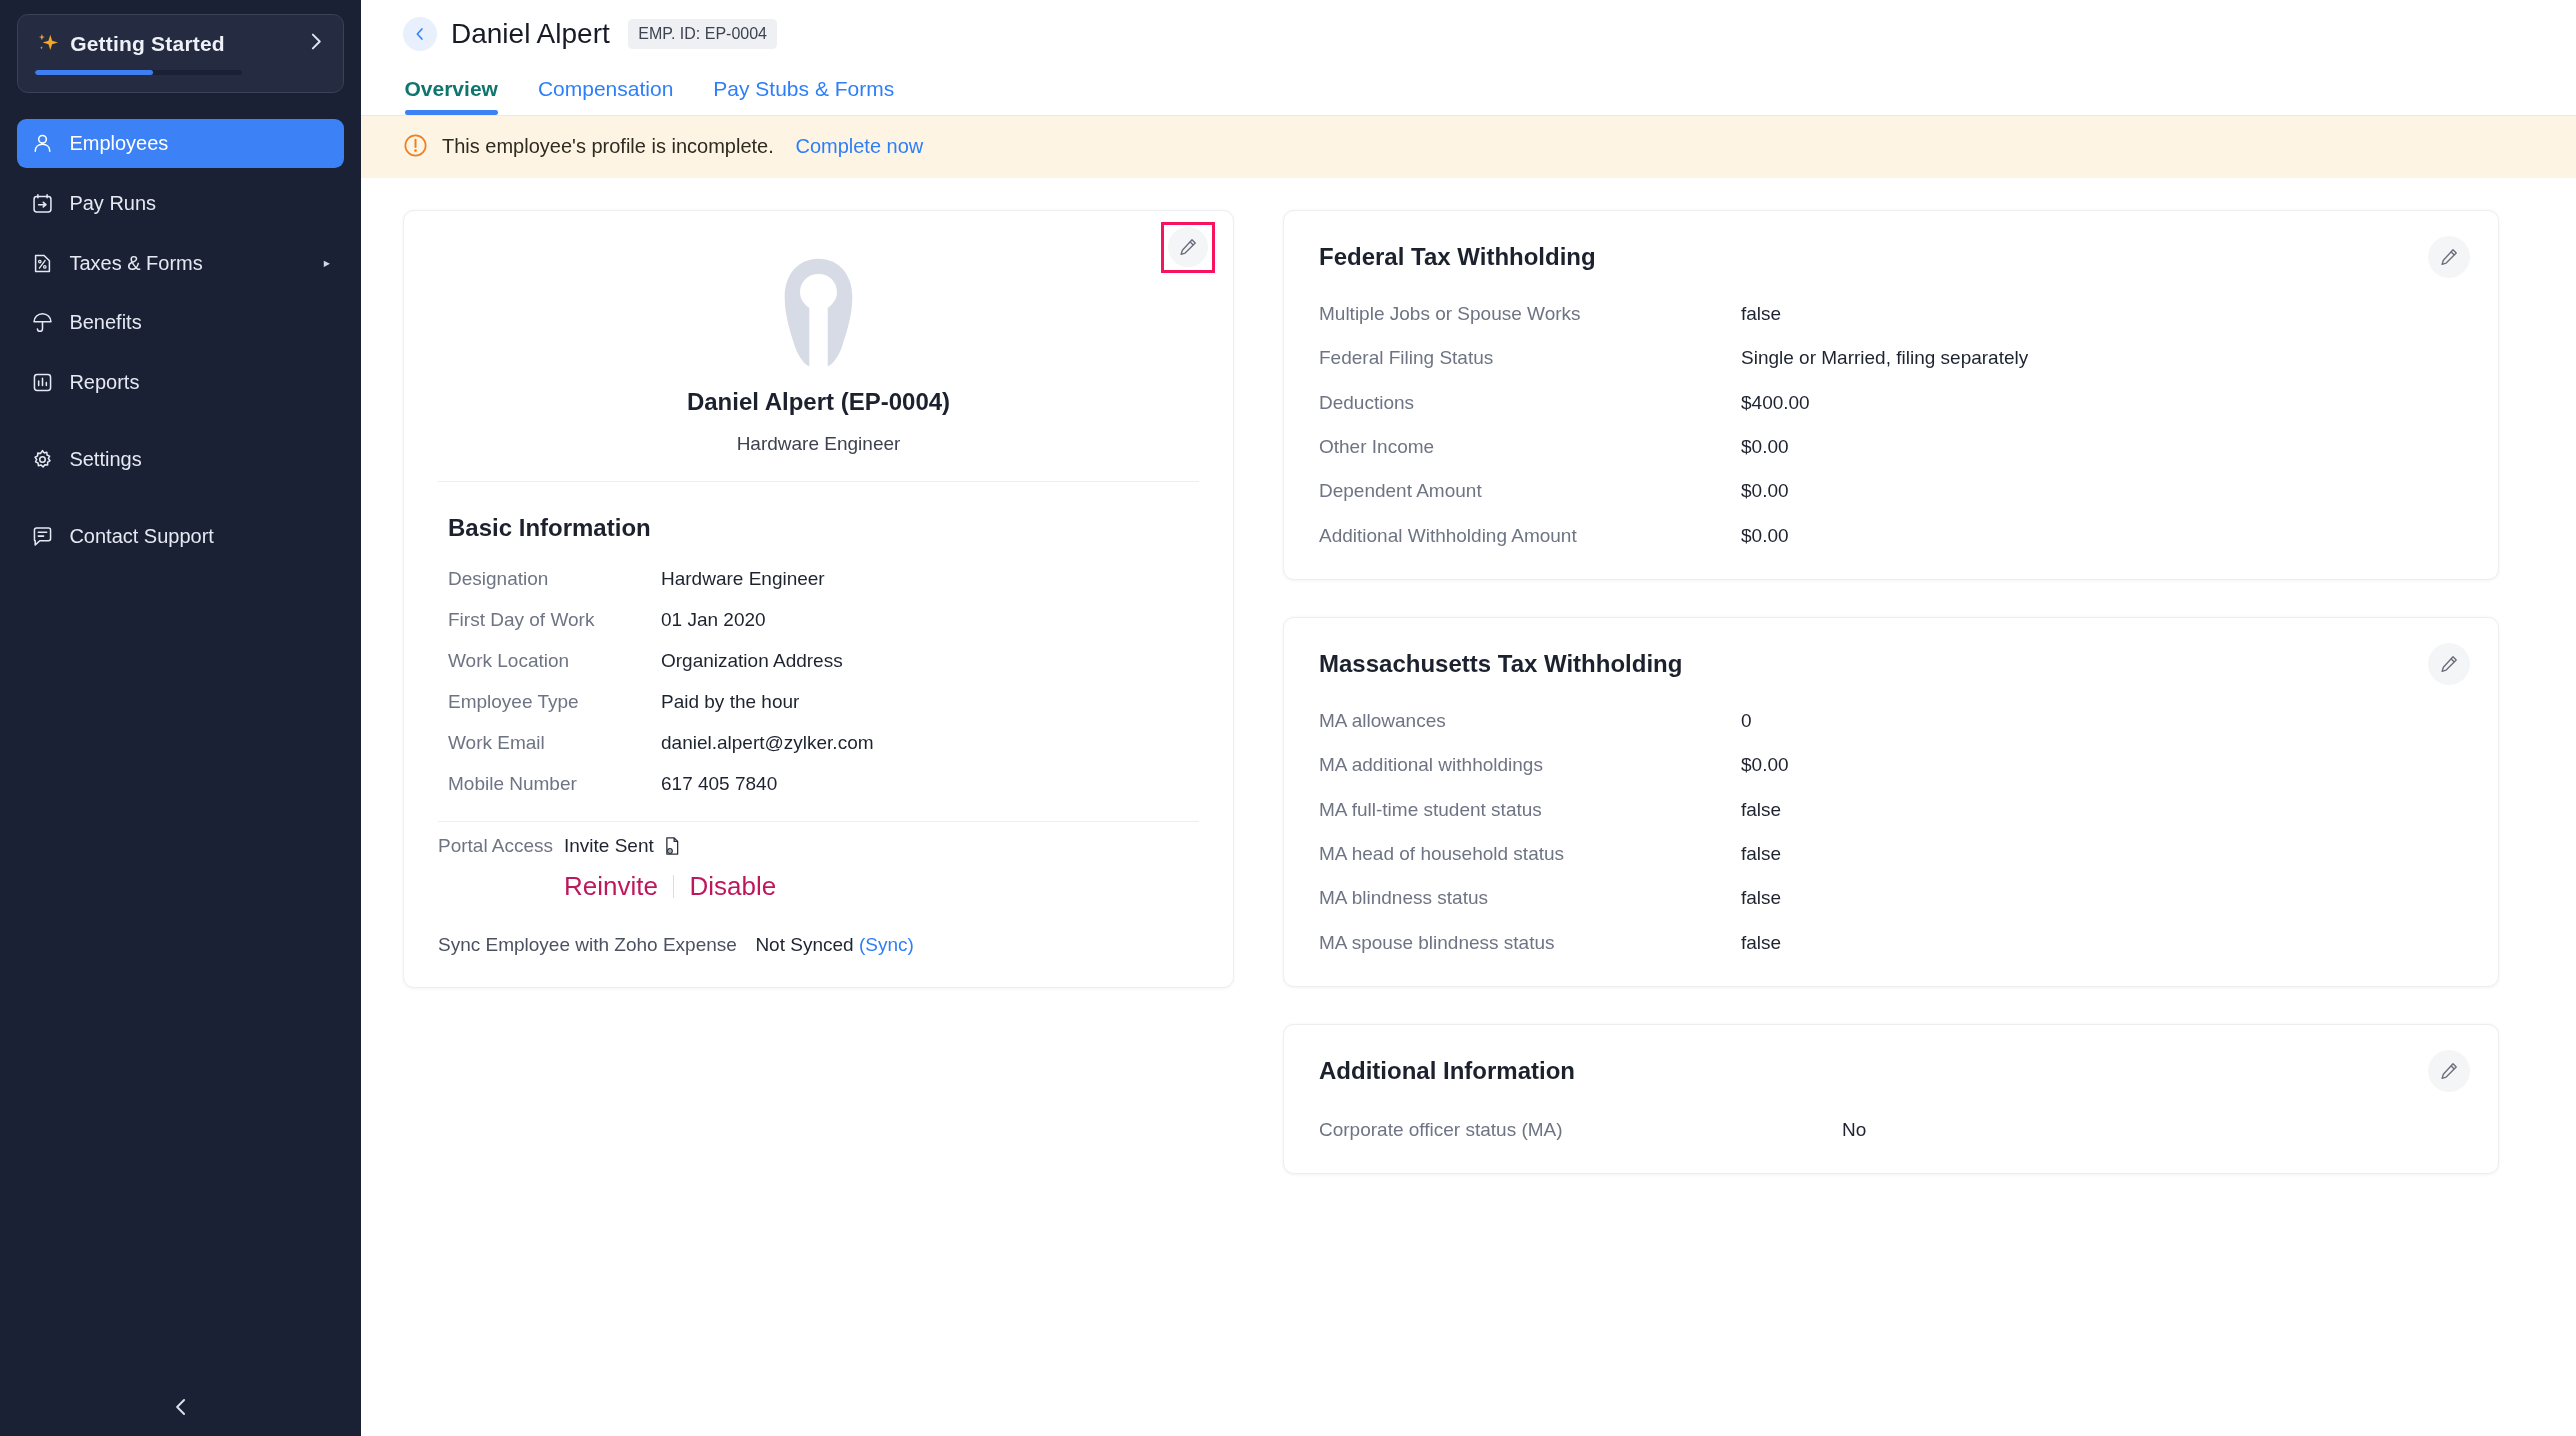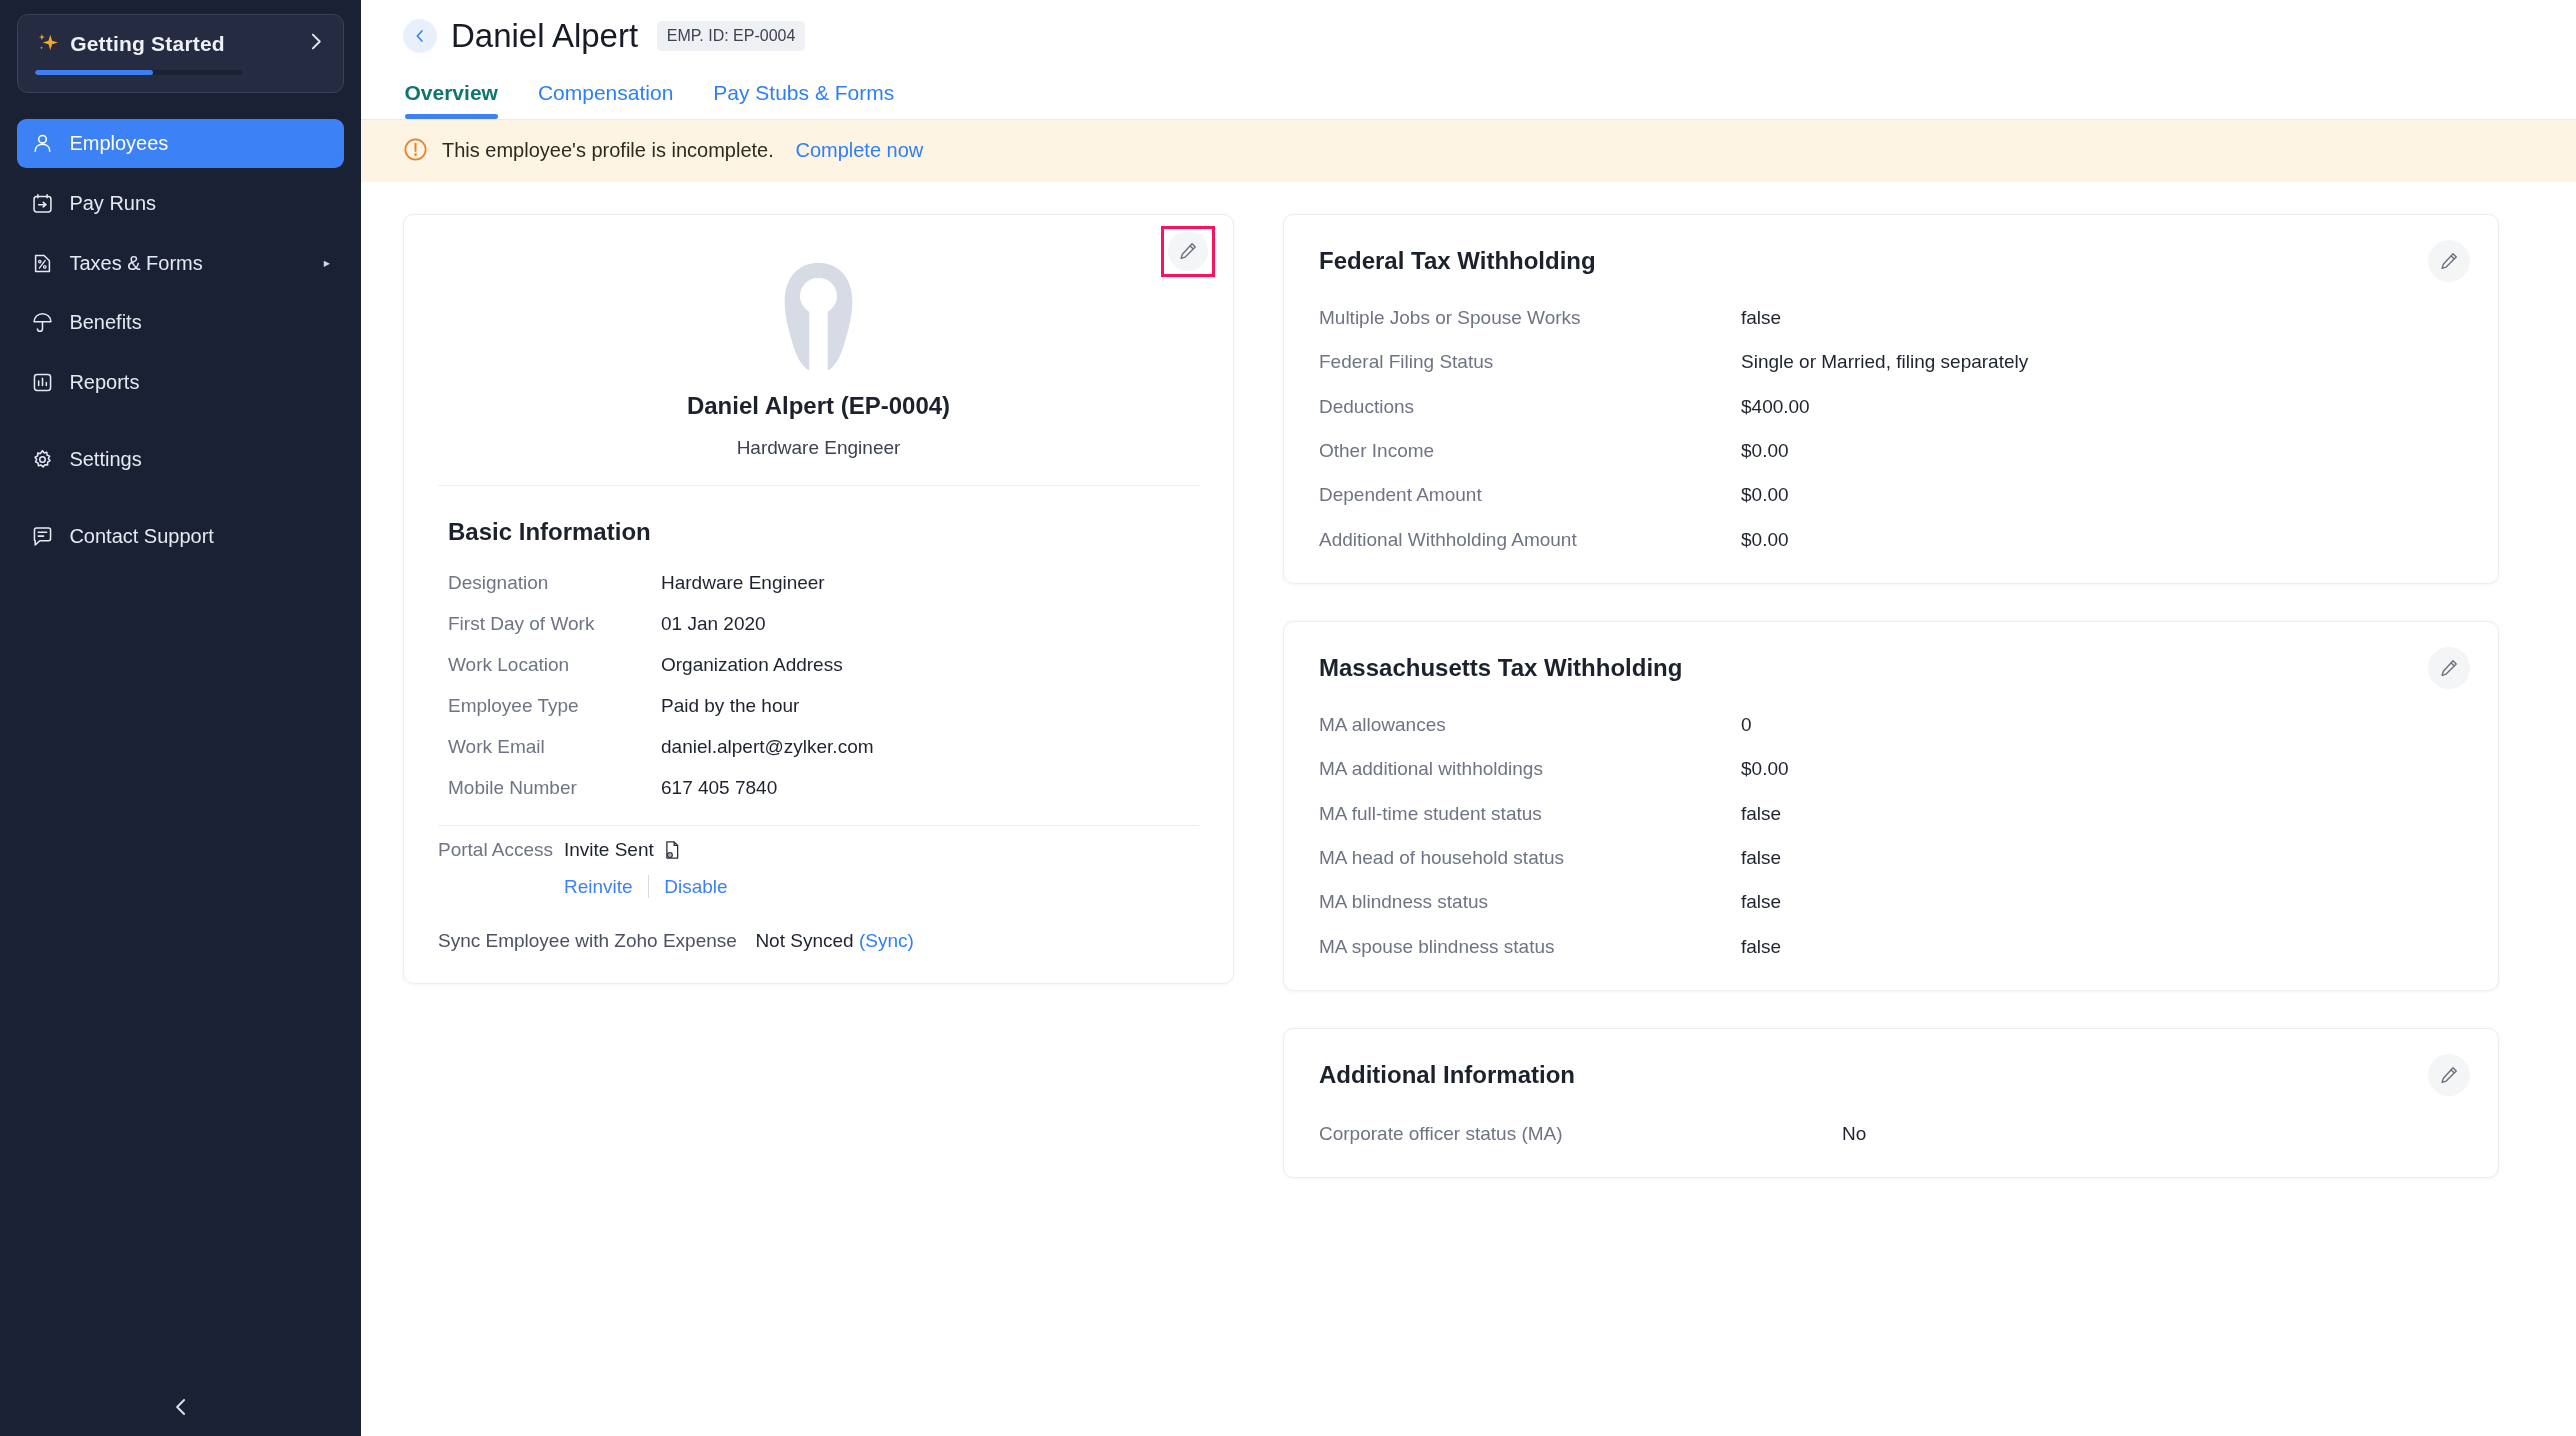--- a/index.html
+++ b/index.html
@@ -69,21 +69,21 @@
 
   .topbar { padding: 17px 0 0 42px; background: #fff; }
   .title-row { display: flex; align-items: center; gap: 14px; }
   .back-btn {
     width: 34px; height: 34px; border-radius: 50%;
     background: #e8f0fe; color: #2d7ff9;
     display: flex; align-items: center; justify-content: center;
     cursor: pointer; flex: 0 0 34px;
   }
   .back-btn svg { width: 14px; height: 14px; }
-  .page-title { font-size: 33px; color: #171b26; font-weight: normal; }
+  .page-title { font-size: 28px; color: #171b26; font-weight: normal; }
   .emp-badge {
     background: #eef0f3; color: #3d4351;
     font-size: 16px; padding: 6.2px 10px; border-radius: 4.6px;
     margin-left: 4.6px; white-space: nowrap;
   }
 
   .tabs { display: flex; gap: 40px; margin-top: 26px; padding-left: 1.5px; }
   .tab {
     font-size: 21px; color: #2d7ff9; padding-bottom: 14px;
     cursor: pointer; position: relative; white-space: nowrap;
@@ -150,21 +150,21 @@
   .basic-rows { margin-top: 26px; }
   .basic-rows .kv { margin-bottom: 19px; }
   .basic-rows .kv .k { width: 176px; flex: 0 0 176px; }
 
   .portal-block { padding-top: 14px; }
   .portal-row { display: flex; align-items: baseline; }
   .portal-row .k { font-size: 19px; color: #6e7484; width: 126px; flex: 0 0 126px; }
   .portal-val { font-size: 19px; color: #1e2330; display: flex; align-items: center; gap: 9px; }
   .portal-val svg { width: 18.5px; height: 20px; }
   .portal-actions { display: flex; align-items: center; gap: 15.4px; margin: 14px 0 0 126px; }
-  .portal-actions a { font-size: 19px; color: #3b82f6; text-decoration: none; cursor: pointer; }
+  .portal-actions a { font-size: 26px; color: #be185d; text-decoration: none; cursor: pointer; }
   .portal-sep { width: 0.8px; height: 23px; background: #d9dce3; }
   .sync-row { display: flex; align-items: baseline; margin-top: 32px; }
   .sync-row .k { font-size: 19px; color: #4b5160; flex: 0 0 0; white-space: nowrap; }
   .sync-row .v { font-size: 19px; color: #1e2330; margin-left: 18.5px; white-space: nowrap; }
   .sync-row .v a { color: #2d7ff9; text-decoration: none; cursor: pointer; }
 
   
   .right-col { flex: 1; display: flex; flex-direction: column; gap: 37px; min-width: 0; }
   .tax-card { padding: 32px 35px 32px 35px; position: relative; }
   .card-edit {

